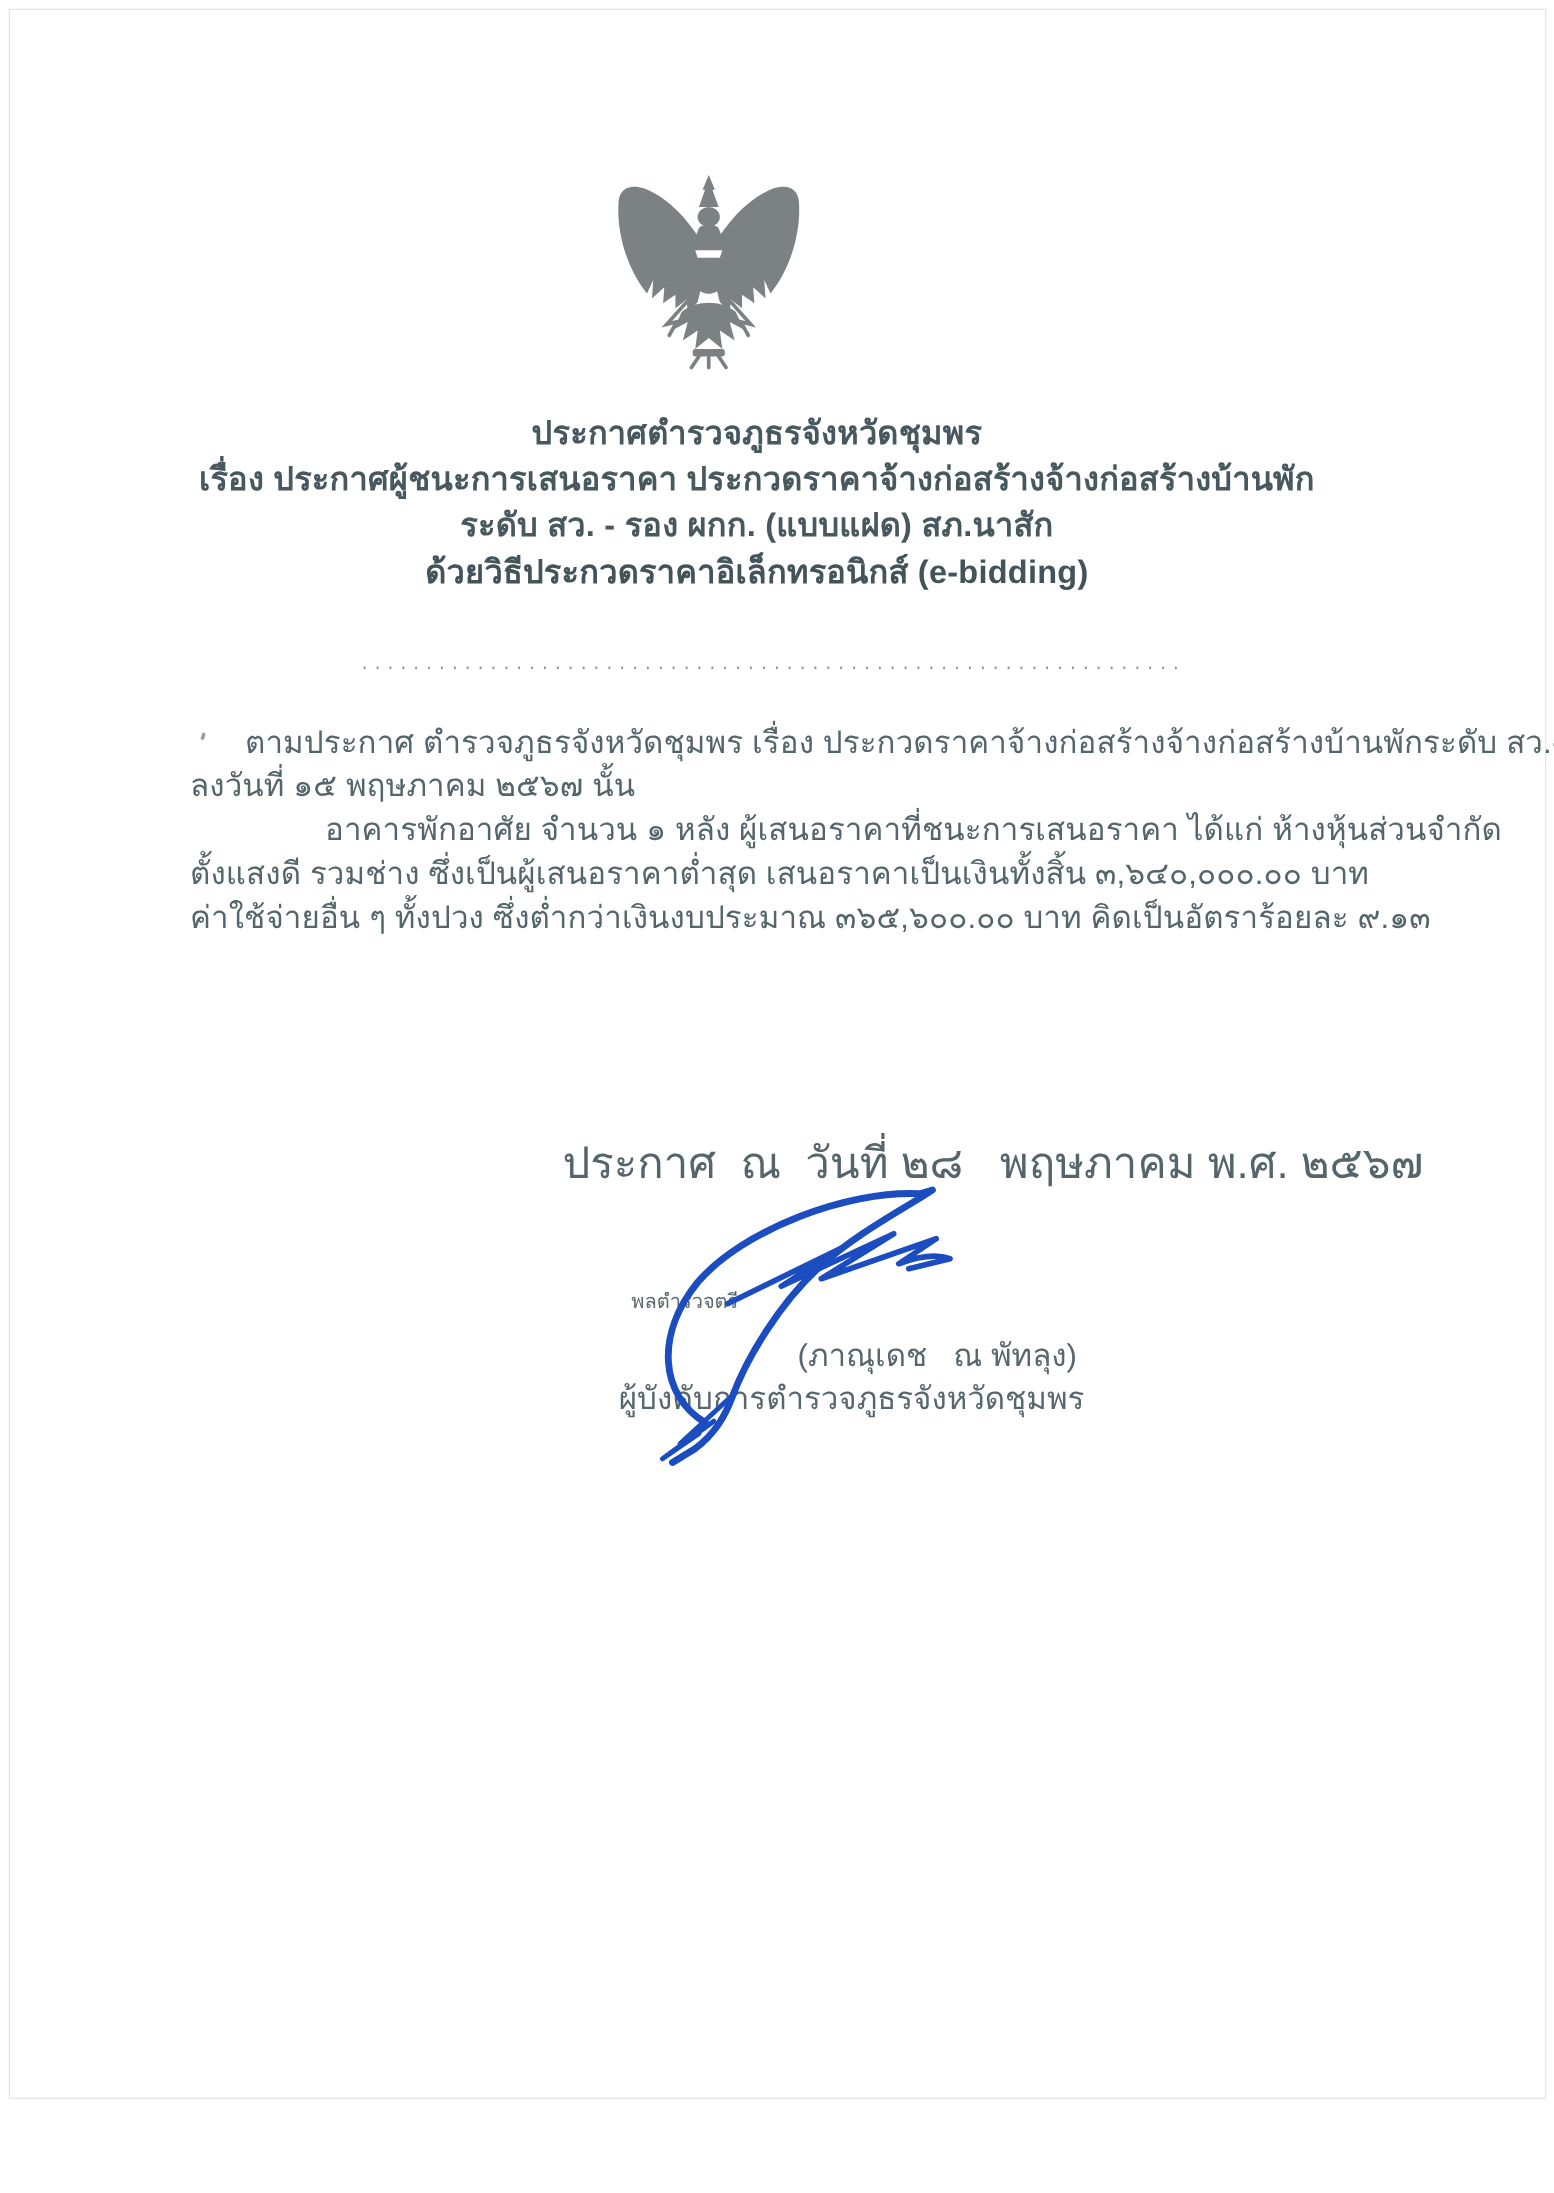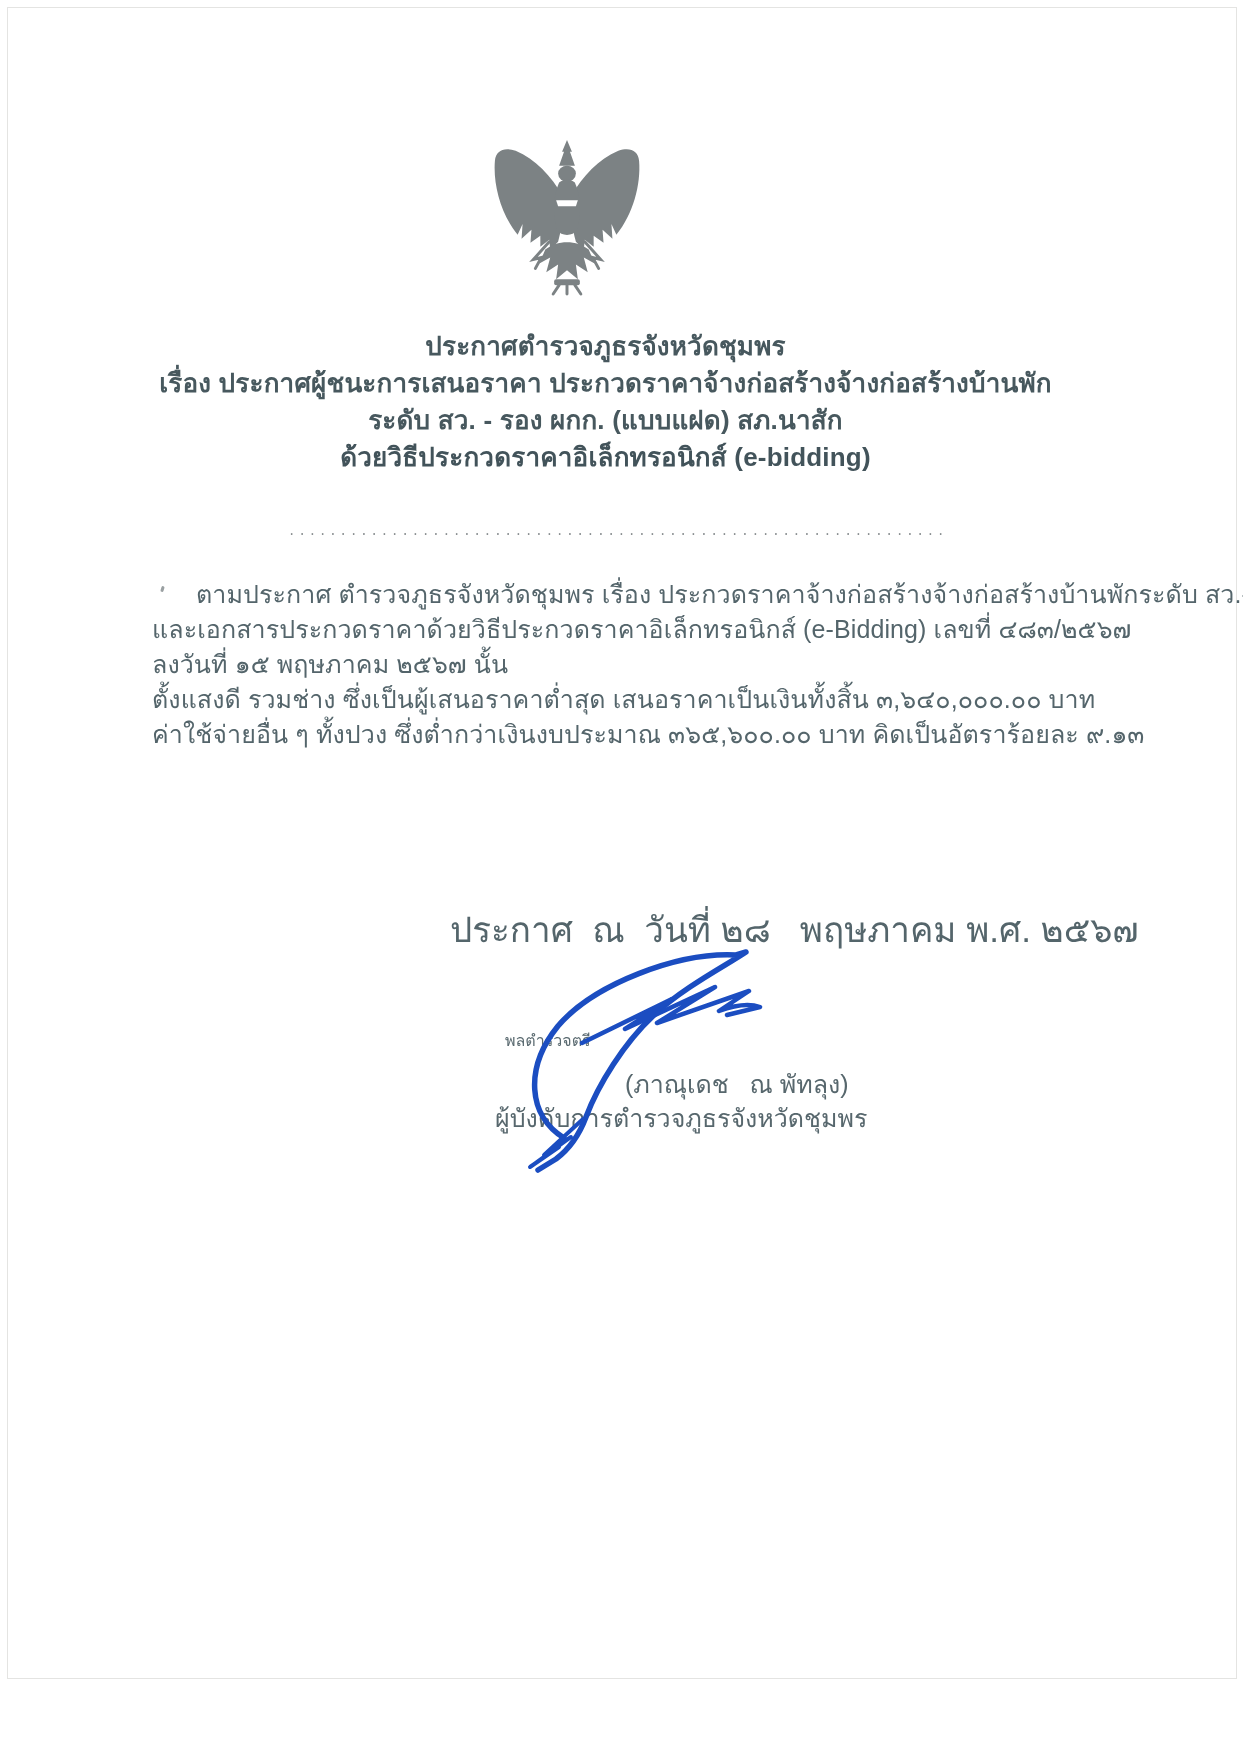--- a/index.html
+++ b/index.html
@@ -52,21 +52,21 @@
   
   .date-line{
     position:absolute;left:450px;top:902px;
     color:#54656b;font-size:35px;white-space:pre;
   }
   .rank{
     position:absolute;left:505px;top:1028px;
     color:#5a6a70;font-size:16px;white-space:pre;
   }
   .sig-name{
-    position:absolute;left:625px;top:1064px;
+    position:absolute;left:638px;top:1064px;
     color:#57676d;font-size:25px;white-space:pre;
   }
   .sig-pos{
     position:absolute;left:495px;top:1098px;
     color:#57676d;font-size:25px;white-space:pre;
   }
   .signature{
     position:absolute;left:486px;top:946px;width:292px;height:232px;
     z-index:5;pointer-events:none;
   }
@@ -117,22 +117,22 @@
     <div class="t-line">ระดับ สว. - รอง ผกก. (แบบแฝด) สภ.นาสัก</div>
     <div class="t-line t-bold">ด้วยวิธีประกวดราคาอิเล็กทรอนิกส์ (e-bidding)</div>
   </div>
 
   <div class="dots">................................................................</div>
 
   <div class="scan-mark"></div>
 
   <div class="body-block">
     <div class="b-line indent-a">ตามประกาศ ตำรวจภูธรจังหวัดชุมพร เรื่อง ประกวดราคาจ้างก่อสร้างจ้างก่อสร้างบ้านพักระดับ สว.-</div>
-    <div class="b-line">และเอกสารประกวดราคาด้วยวิธีประกวดราคาอิเล็กทรอนิกส์ (e-Bidding) เลขที่ ๔๘๓/๒๕๖๗</div>
     <div class="b-line">ลงวันที่ ๑๕ พฤษภาคม ๒๕๖๗ นั้น</div>
+    <div class="b-line indent-b">อาคารพักอาศัย จำนวน ๑ หลัง ผู้เสนอราคาที่ชนะการเสนอราคา ได้แก่ ห้างหุ้นส่วนจำกัด</div>
     <div class="b-line">ตั้งแสงดี รวมช่าง ซึ่งเป็นผู้เสนอราคาต่ำสุด เสนอราคาเป็นเงินทั้งสิ้น ๓,๖๔๐,๐๐๐.๐๐ บาท</div>
     <div class="b-line">ค่าใช้จ่ายอื่น ๆ ทั้งปวง ซึ่งต่ำกว่าเงินงบประมาณ ๓๖๕,๖๐๐.๐๐ บาท คิดเป็นอัตราร้อยละ ๙.๑๓</div>
   </div>
 
   <div class="date-line">ประกาศ  ณ  วันที่ ๒๘   พฤษภาคม พ.ศ. ๒๕๖๗</div>
 
   <div class="rank">พลตำรวจตรี</div>
   <div class="sig-name">(ภาณุเดช   ณ พัทลุง)</div>
   <div class="sig-pos">ผู้บังคับการตำรวจภูธรจังหวัดชุมพร</div>
 

